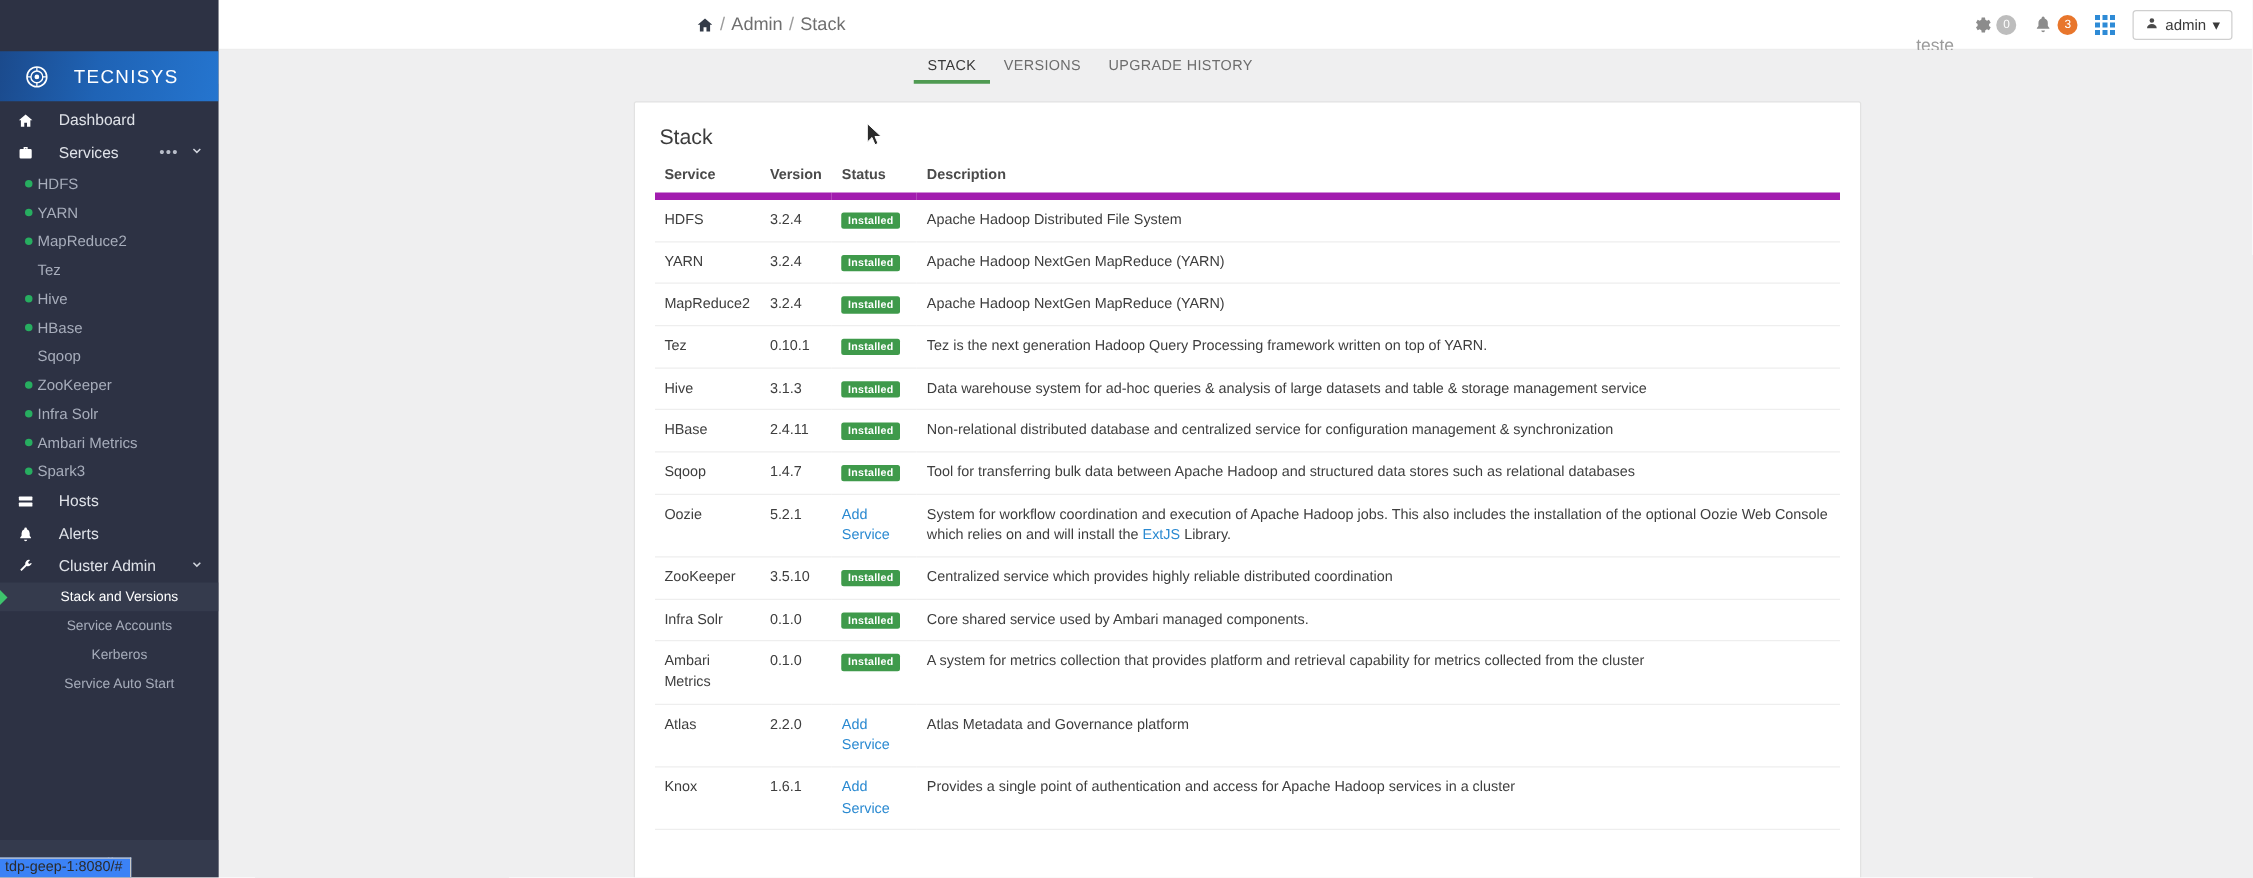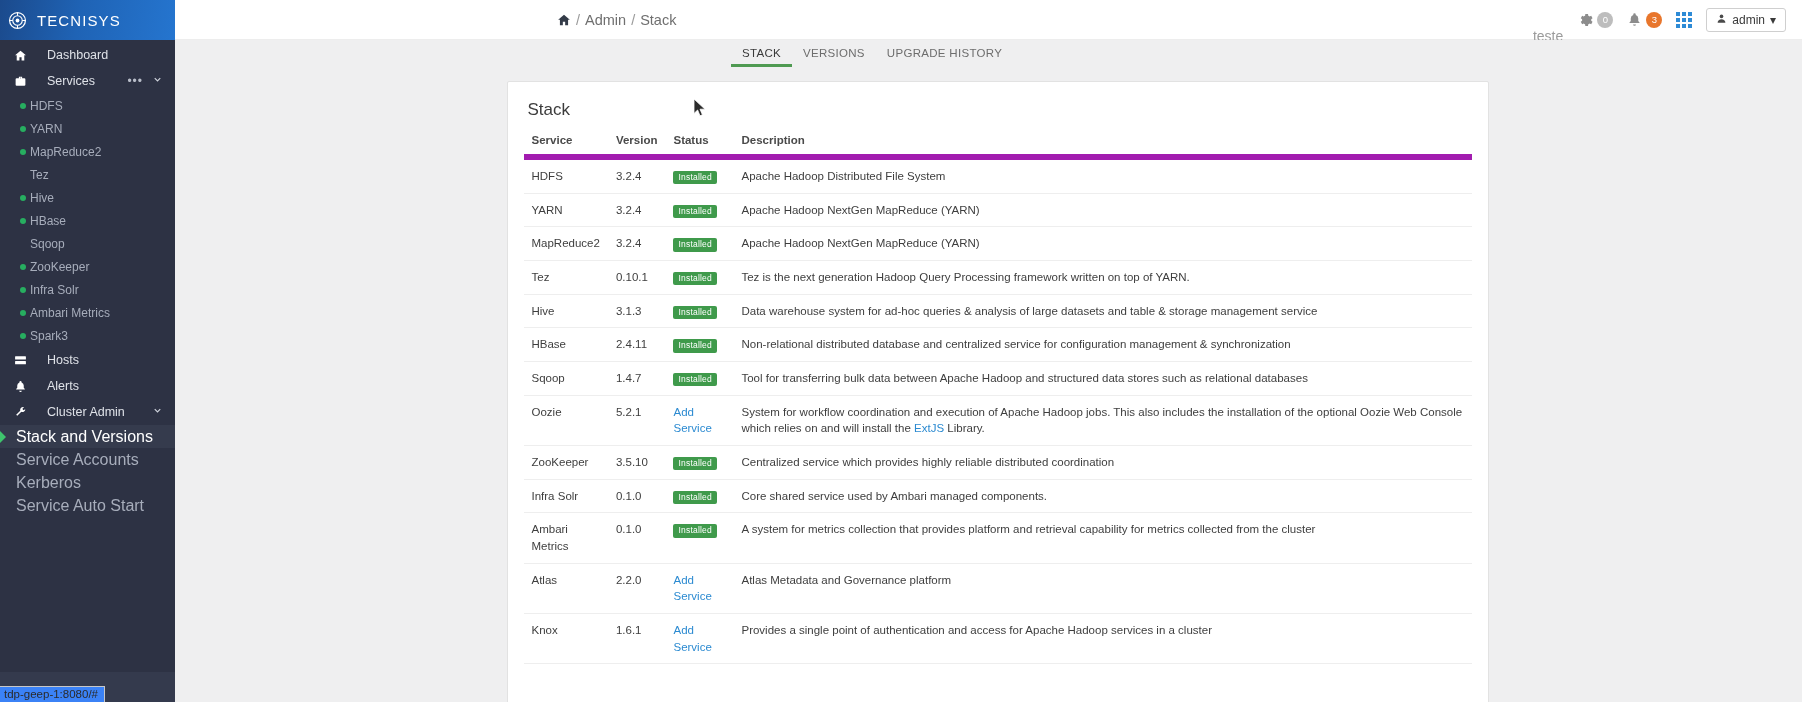--- a/index.html
+++ b/index.html
@@ -18,22 +18,23 @@
     width: 175px; height: 702px;
     background: #2d3244;
     flex: 0 0 175px;
     position: relative;
     overflow: hidden;
   }
   .brand {
     height: 40px;
     background: linear-gradient(100deg, #1b4a8c 0%, #1f63b5 45%, #2575cf 100%);
     display: flex; align-items: center;
-    padding-left: 8px;
-    gap: 10px;
+    padding-left: 20px;
+    gap: 20px;
+    margin-top: 41px;
   }
   .brand-logo {
     width: 19px; height: 19px;
     flex: 0 0 19px;
     position: relative;
   }
   .brand-logo svg { display: block; }
   .brand-title {
     color: #ffffff;
     font-size: 15px;
@@ -81,23 +82,24 @@
     background: #27ae60;
     position: absolute; left: 20px; top: 50%; transform: translateY(-50%);
   }
   .sub-item.no-bullet .bullet { background: transparent; }
 
   .admin-item {
     display: flex; align-items: center;
     height: 23px;
     padding-left: 16px;
     color: #a7adbb;
-    font-size: 16px;
+    font-size: 11px;
     cursor: pointer;
     position: relative;
+    justify-content: center;
   }
   .admin-item.active {
     background: #353b4d;
     color: #ffffff;
   }
   .admin-item.active::before {
     content: "";
     position: absolute; left: 0; top: 50%; transform: translateY(-50%);
     width: 0; height: 0;
     border-top: 6px solid transparent;
@@ -246,21 +248,21 @@
   }
   .col-service { width: 82px; }
   .col-version { width: 52px; }
   .col-status  { width: 68px; }
 
   .pill {
     display: inline-block;
     background: #3f9a4b;
     color: #ffffff;
     font-size: 8.5px;
-    font-weight: 400;
+    font-weight: 700;
     padding: 2px 5px 2px 5px;
     border-radius: 2px;
     line-height: 1.1;
     letter-spacing: 0.2px;
   }
   .add-link {
     color: #2b8ad1;
     font-size: 11.5px;
     cursor: pointer;
     text-decoration: none;

